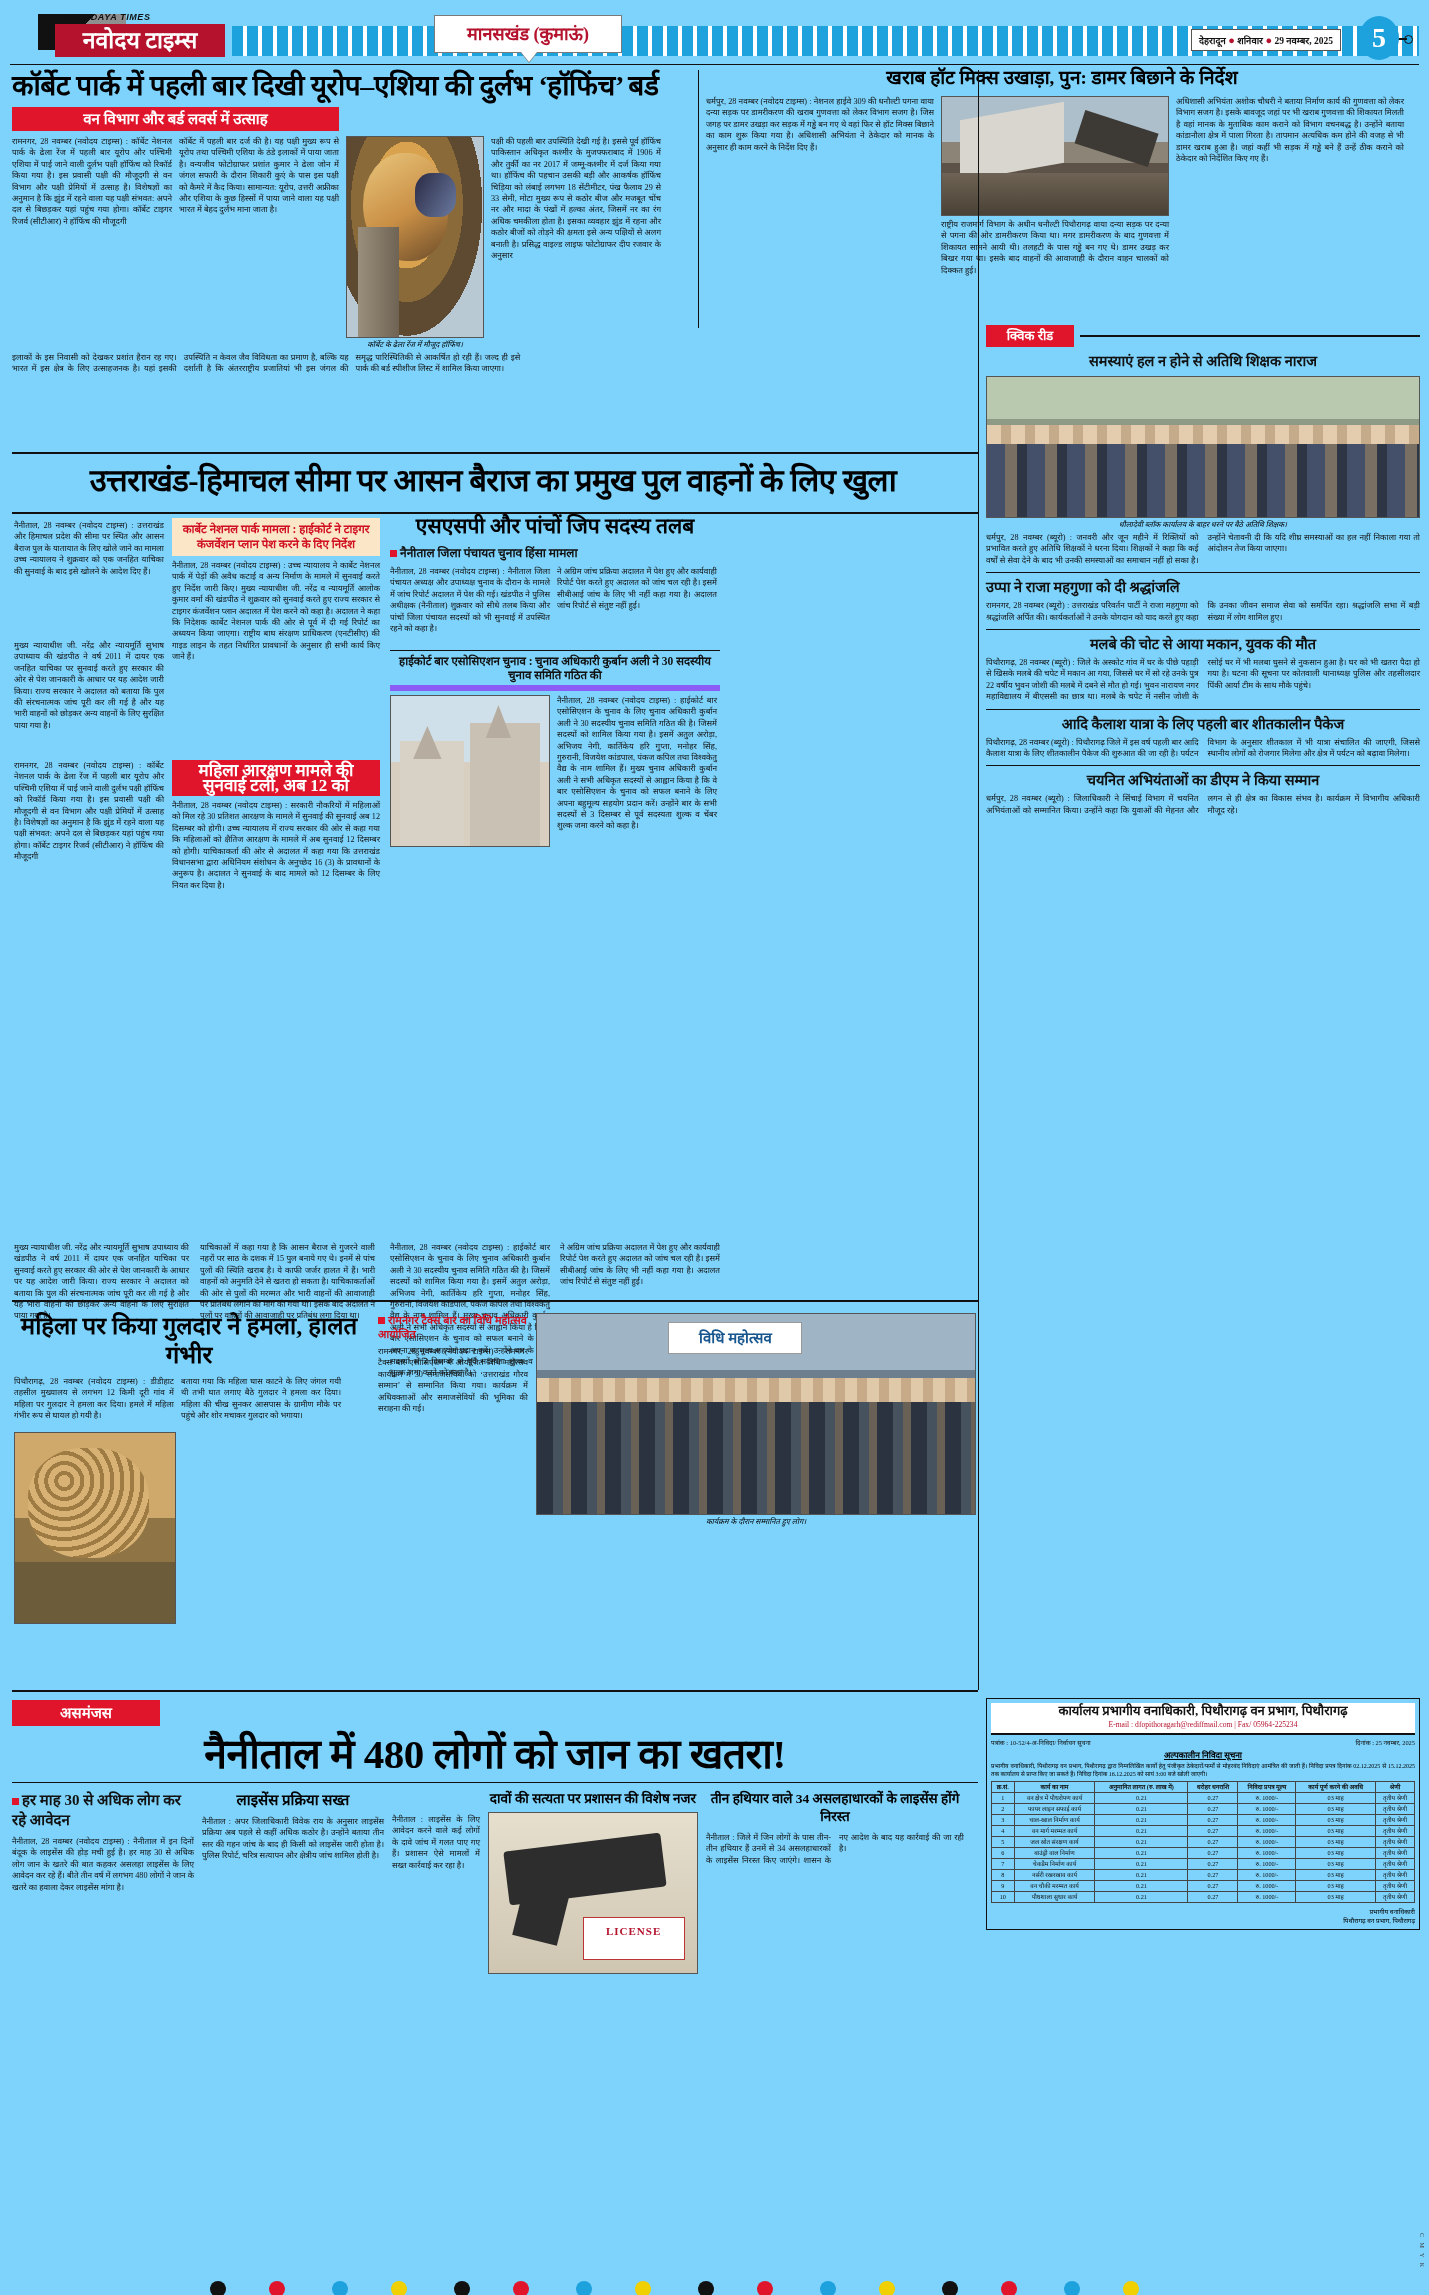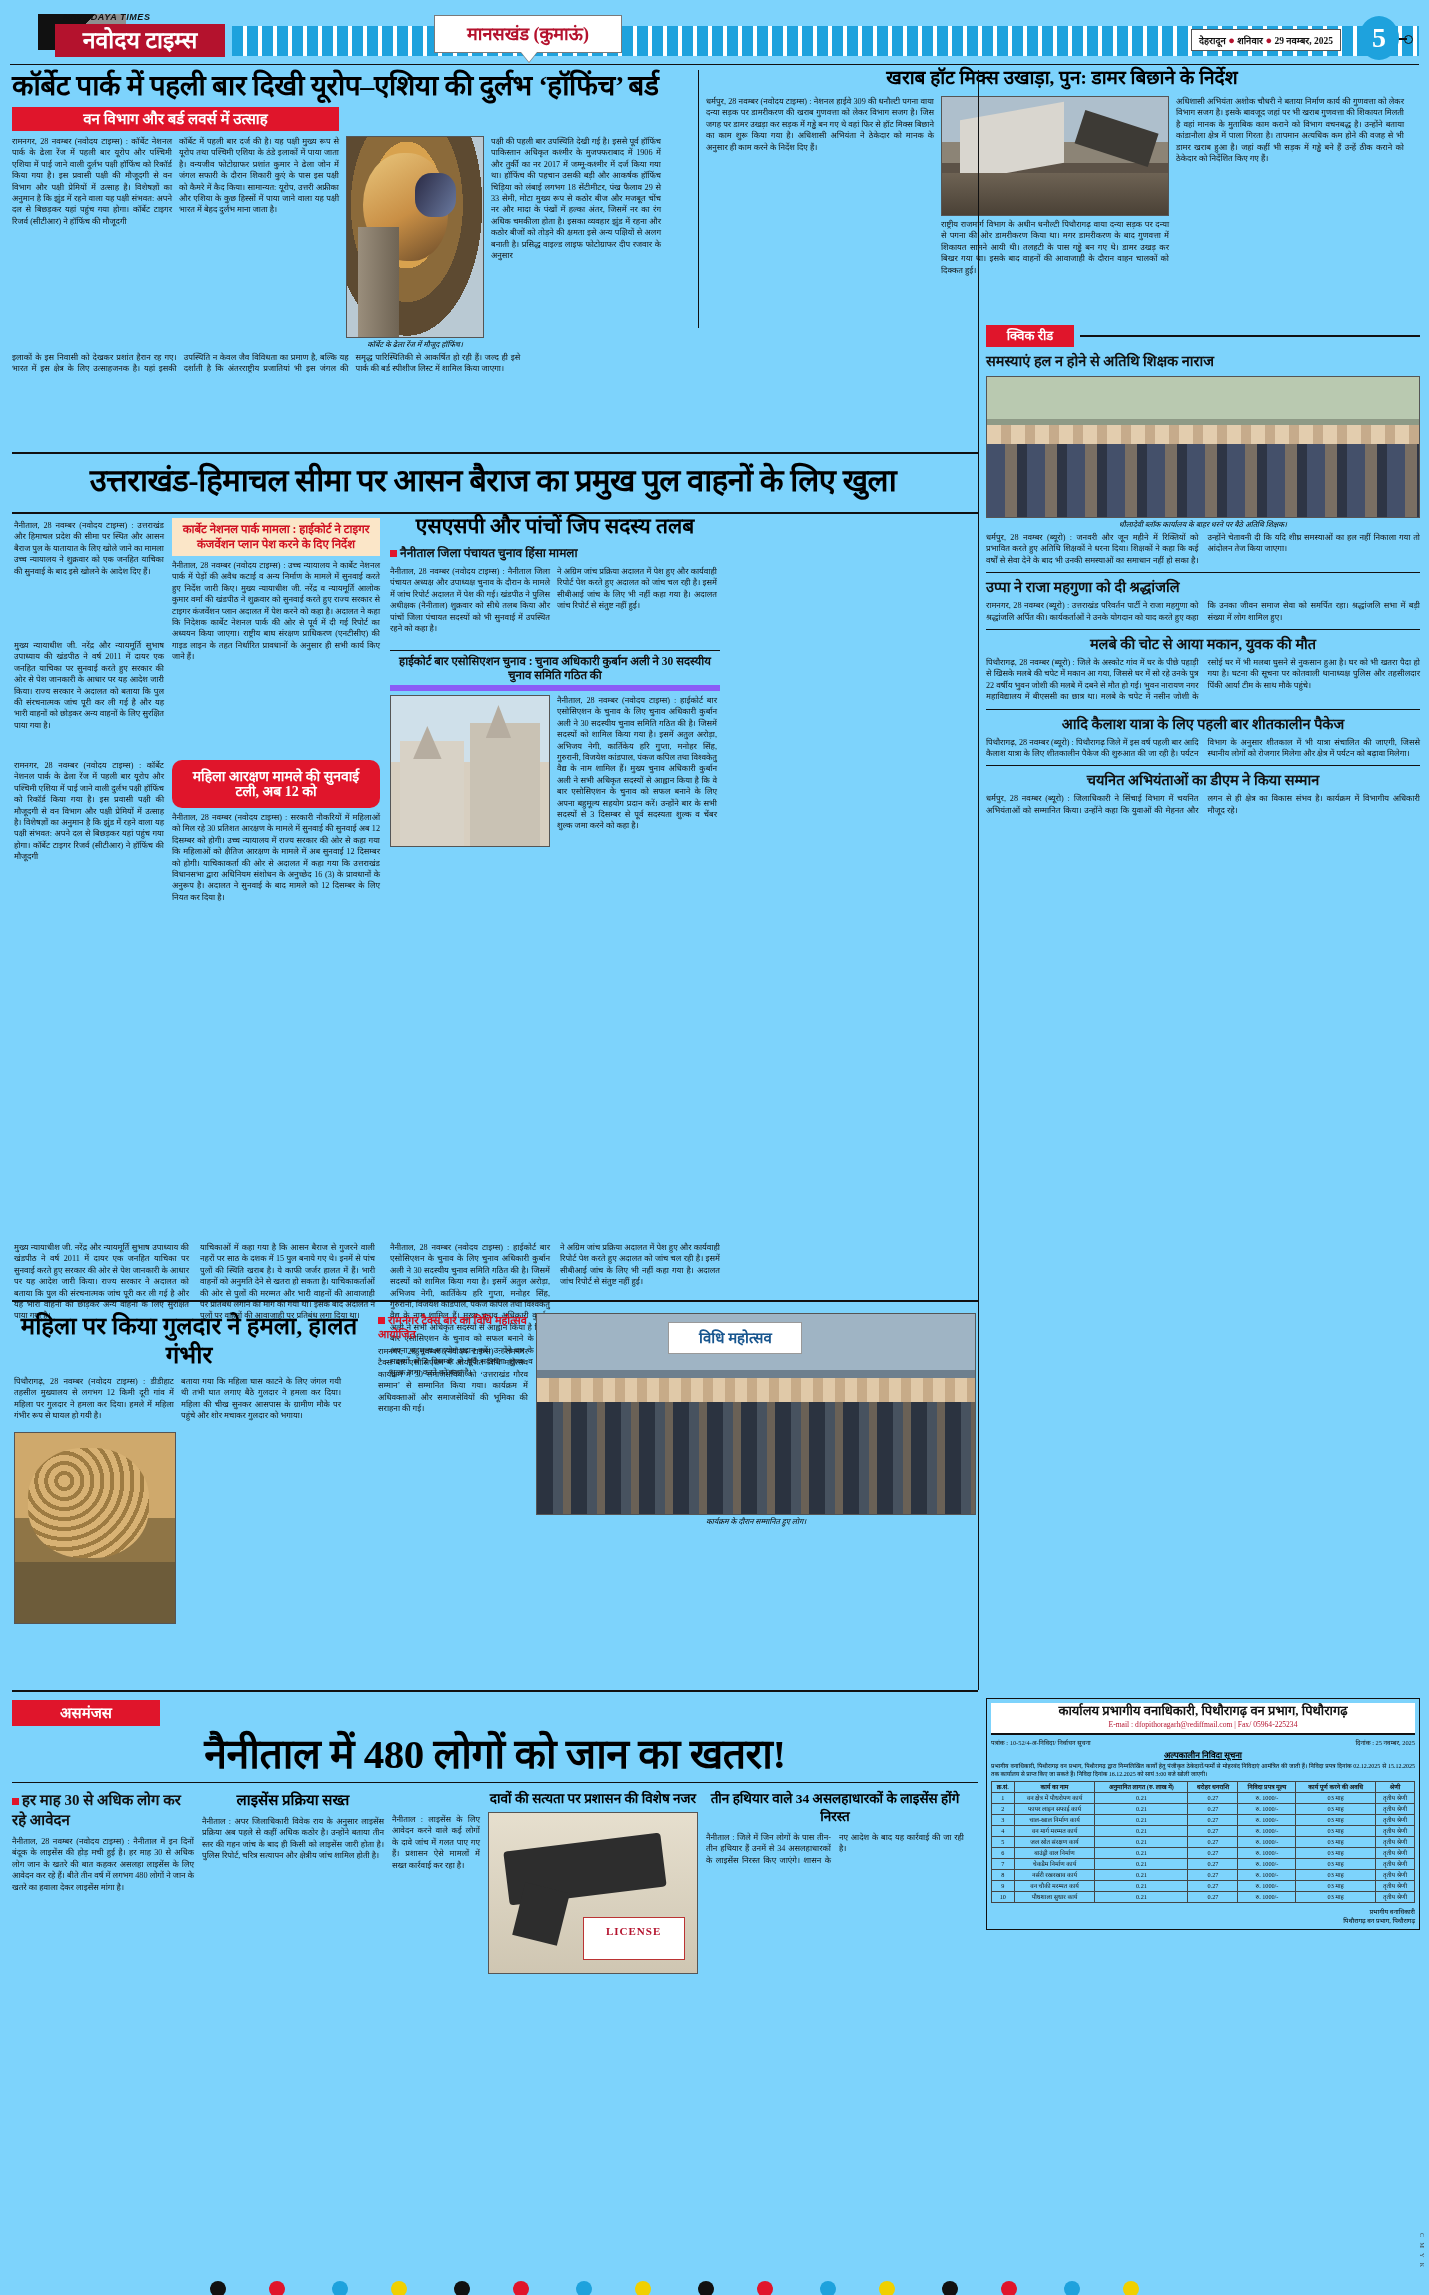--- a/index.html
+++ b/index.html
@@ -161,21 +161,21 @@
               clip-path:polygon(50% 0,100% 100%,0 100%);"></div>
           <div style="position:absolute;left:60%;bottom:72%;width:16%;height:22%;background:#b6ada0;
               clip-path:polygon(50% 0,100% 100%,0 100%);"></div>
         </div>
       </div>
       <div style="width:160px;" class="tiny just">नैनीताल, 28 नवम्बर (नवोदय टाइम्स) : हाईकोर्ट बार एसोसिएशन के चुनाव के लिए चुनाव अधिकारी कुर्बान अली ने 30 सदस्यीय चुनाव समिति गठित की है। जिसमें सदस्यों को शामिल किया गया है। इसमें अतुल अरोड़ा, अभिजय नेगी, कार्तिकेय हरि गुप्ता, मनोहर सिंह, गुरुरानी, विजयेश कांडपाल, पंकज कपिल तथा विश्वकेतु वैद्य के नाम शामिल हैं। मुख्य चुनाव अधिकारी कुर्बान अली ने सभी अधिकृत सदस्यों से आह्वान किया है कि वे बार एसोसिएशन के चुनाव को सफल बनाने के लिए अपना बहुमूल्य सहयोग प्रदान करें। उन्होंने बार के सभी सदस्यों से 3 दिसम्बर से पूर्व सदस्यता शुल्क व चेंबर शुल्क जमा करने को कहा है।</div>
     </div>
   </div>
 
   <div style="position:absolute;left:172px;top:760px;width:208px;">
-    <div class="redbar" style="padding:9px;font-size:14px;line-height:15px;border-radius:10px;">महिला आरक्षण मामले की सुनवाई टली, अब 12 को</div>
+    <div class="redbar" style="padding:3px;font-size:17px;line-height:15px;">महिला आरक्षण मामले की सुनवाई टली, अब 12 को</div>
     <div class="tiny just" style="margin-top:4px;">नैनीताल, 28 नवम्बर (नवोदय टाइम्स) : सरकारी नौकरियों में महिलाओं को मिल रहे 30 प्रतिशत आरक्षण के मामले में सुनवाई की सुनवाई अब 12 दिसम्बर को होगी। उच्च न्यायालय में राज्य सरकार की ओर से कहा गया कि महिलाओं को क्षैतिज आरक्षण के मामले में अब सुनवाई 12 दिसम्बर को होगी। याचिकाकर्ता की ओर से अदालत में कहा गया कि उत्तराखंड विधानसभा द्वारा अधिनियम संशोधन के अनुच्छेद 16 (3) के प्रावधानों के अनुरूप है। अदालत ने सुनवाई के बाद मामले को 12 दिसम्बर के लिए नियत कर दिया है।</div>
   </div>
 
   <div style="position:absolute;left:14px;top:760px;width:150px;" class="tiny just">रामनगर, 28 नवम्बर (नवोदय टाइम्स) : कॉर्बेट नेशनल पार्क के ढेला रेंज में पहली बार यूरोप और पश्चिमी एशिया में पाई जाने वाली दुर्लभ पक्षी हॉफिंच को रिकॉर्ड किया गया है। इस प्रवासी पक्षी की मौजूदगी से वन विभाग और पक्षी प्रेमियों में उत्साह है। विशेषज्ञों का अनुमान है कि झुंड में रहने वाला यह पक्षी संभवत: अपने दल से बिछड़कर यहां पहुंच गया होगा। कॉर्बेट टाइगर रिजर्व (सीटीआर) ने हॉफिंच की मौजूदगी</div>
   <div style="position:absolute;left:200px;top:1242px;width:175px;" class="tiny just">याचिकाओं में कहा गया है कि आसन बैराज से गुजरने वाली नहरों पर साठ के दशक में 15 पुल बनाये गए थे। इनमें से पांच पुलों की स्थिति खराब है। ये काफी जर्जर हालत में हैं। भारी वाहनों को अनुमति देने से खतरा हो सकता है। याचिकाकर्ताओं की ओर से पुलों की मरम्मत और भारी वाहनों की आवाजाही पर प्रतिबंध लगाने की मांग की गयी थी। इसके बाद अदालत ने पुलों पर वाहनों की आवाजाही पर प्रतिबंध लगा दिया था।</div>
   <div style="position:absolute;left:14px;top:1242px;width:175px;" class="tiny just">मुख्य न्यायाधीश जी. नरेंद्र और न्यायमूर्ति सुभाष उपाध्याय की खंडपीठ ने वर्ष 2011 में दायर एक जनहित याचिका पर सुनवाई करते हुए सरकार की ओर से पेश जानकारी के आधार पर यह आदेश जारी किया। राज्य सरकार ने अदालत को बताया कि पुल की संरचनात्मक जांच पूरी कर ली गई है और यह भारी वाहनों को छोड़कर अन्य वाहनों के लिए सुरक्षित पाया गया है।</div>
   <div style="position:absolute;left:390px;top:1242px;width:160px;" class="tiny just">नैनीताल, 28 नवम्बर (नवोदय टाइम्स) : हाईकोर्ट बार एसोसिएशन के चुनाव के लिए चुनाव अधिकारी कुर्बान अली ने 30 सदस्यीय चुनाव समिति गठित की है। जिसमें सदस्यों को शामिल किया गया है। इसमें अतुल अरोड़ा, अभिजय नेगी, कार्तिकेय हरि गुप्ता, मनोहर सिंह, गुरुरानी, विजयेश कांडपाल, पंकज कपिल तथा विश्वकेतु वैद्य के नाम शामिल हैं। मुख्य चुनाव अधिकारी कुर्बान अली ने सभी अधिकृत सदस्यों से आह्वान किया है कि वे बार एसोसिएशन के चुनाव को सफल बनाने के लिए अपना बहुमूल्य सहयोग प्रदान करें। उन्होंने बार के सभी सदस्यों से 3 दिसम्बर से पूर्व सदस्यता शुल्क व चेंबर शुल्क जमा करने को कहा है।</div>
   <div style="position:absolute;left:560px;top:1242px;width:160px;" class="tiny just">ने अग्रिम जांच प्रक्रिया अदालत में पेश हुए और कार्यवाही रिपोर्ट पेश करते हुए अदालत को जांच चल रही है। इसमें सीबीआई जांच के लिए भी नहीं कहा गया है। अदालत जांच रिपोर्ट से संतुष्ट नहीं हुई।</div>
 
   <div style="position:absolute;left:12px;top:1300px;width:966px;" class="rule2"></div>
@@ -258,21 +258,21 @@
       </div>
     </div>
   </div>
 
   <div style="position:absolute;left:986px;top:325px;width:434px;">
     <div style="display:flex;align-items:center;gap:6px;">
       <div class="redbar" style="width:88px;height:22px;font-size:13px;line-height:22px;">क्विक रीड</div>
       <div style="flex:1;height:2px;background:#111;"></div>
     </div>
 
-    <div style="margin-top:5px;font-size:14.5px;font-weight:bold;line-height:19px;color:#111;">समस्याएं हल न होने से अतिथि शिक्षक नाराज</div>
+    <div style="margin-top:5px;font-size:14.5px;font-weight:bold;line-height:19px;text-align:center;color:#111;">समस्याएं हल न होने से अतिथि शिक्षक नाराज</div>
     <div class="photo" style="margin-top:5px;height:140px;background:linear-gradient(180deg,#b9c9b0 0 30%,#8e9a86 30% 100%);">
       <div style="position:absolute;left:0;bottom:0;width:100%;height:58%;
          background:repeating-linear-gradient(90deg,#44506a 0 18px,#7a6f63 18px 30px,#2e3545 30px 40px);"></div>
       <div style="position:absolute;left:0;bottom:52%;width:100%;height:14%;
          background:repeating-linear-gradient(90deg,#e3cdae 0 14px,#c6ab8b 14px 24px);"></div>
     </div>
     <div class="cap">धौलादेवी ब्लॉक कार्यालय के बाहर धरने पर बैठे अतिथि शिक्षक।</div>
     <div class="tiny just" style="margin-top:3px;column-count:2;column-gap:9px;">धर्मपुर, 28 नवम्बर (ब्यूरो) : जनवरी और जून महीने में रिक्तियों को प्रभावित करते हुए अतिथि शिक्षकों ने धरना दिया। शिक्षकों ने कहा कि कई वर्षों से सेवा देने के बाद भी उनकी समस्याओं का समाधान नहीं हो सका है। उन्होंने चेतावनी दी कि यदि शीघ्र समस्याओं का हल नहीं निकाला गया तो आंदोलन तेज किया जाएगा।</div>
 
     <div class="rule" style="margin-top:6px;"></div>

